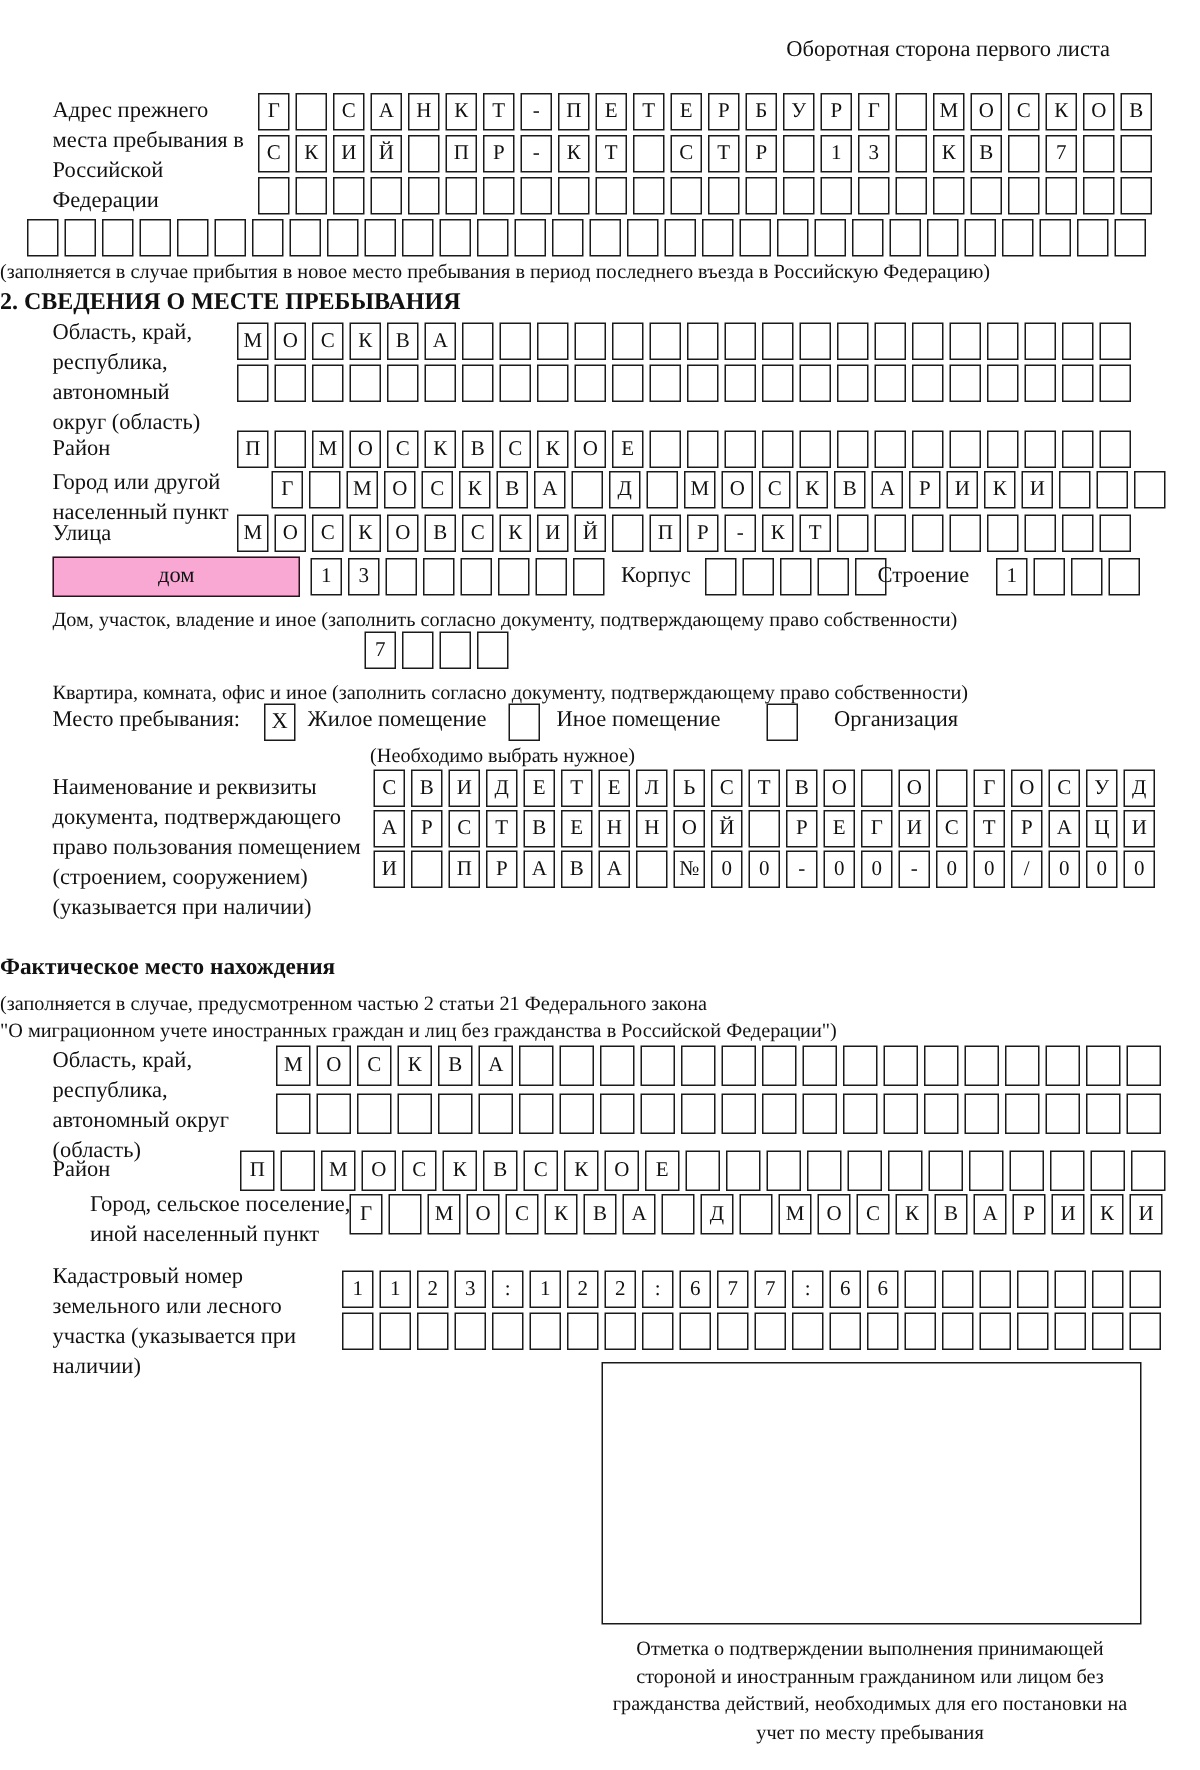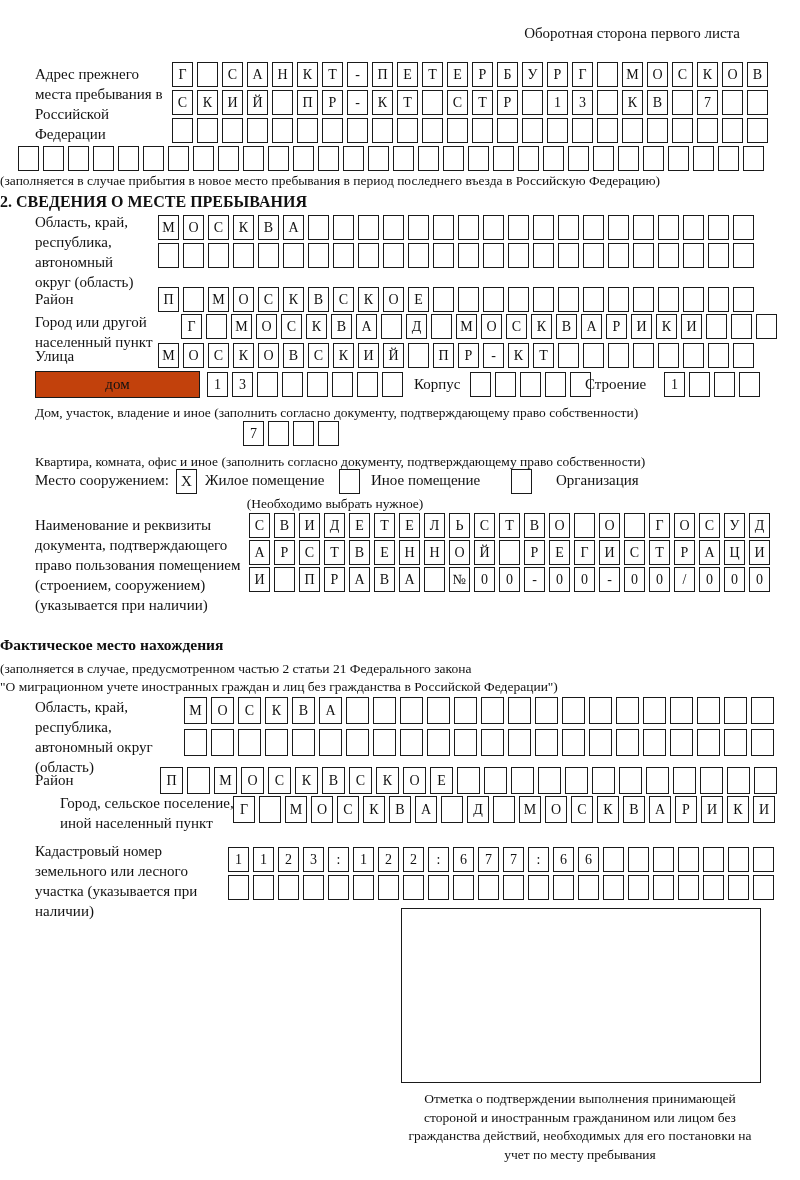--- a/index.html
+++ b/index.html
@@ -12,21 +12,21 @@
   .cells{position:absolute;display:flex;}
   .cell{
     box-sizing:border-box;flex:0 0 auto;width:21px;height:25px;margin-right:4px;
     border:1.6px solid #1a1a1a;display:flex;align-items:center;justify-content:center;
     font-size:14px;line-height:1;background:#fff;
   }
   .big .cell{width:23px;height:27px;}
   .med .cell{width:22px;height:27px;}
   .wide-box{
     position:absolute;box-sizing:border-box;border:1.7px solid #1a1a1a;height:27px;
-    display:flex;align-items:center;justify-content:center;font-size:15px;background:#c2410c;
+    display:flex;align-items:center;justify-content:center;font-size:15px;background:#f9a8d4;
   }
   .checkbox{
     position:absolute;box-sizing:border-box;width:21px;height:25px;border:1.6px solid #1a1a1a;
     display:flex;align-items:center;justify-content:center;font-size:15px;background:#fff;
   }
   .caption{font-size:13.5px;line-height:17px;}
   .center{left:0;width:800px;}
   .bold{font-weight:bold;}
   .stamp-box{position:absolute;box-sizing:border-box;border:1.8px solid #1a1a1a;background:#fff;}
 </style>
@@ -319,21 +319,21 @@
   <div class="abs caption" style="left:35px;top:404px;">Дом, участок, владение и иное (заполнить согласно документу, подтверждающему право собственности)</div>
 
   <div class="cells" style="left:243px;top:421px;">
       <span class="cell">7</span>
       <span class="cell"></span>
       <span class="cell"></span>
       <span class="cell"></span>
     </div>
   <div class="abs caption" style="left:35px;top:453px;">Квартира, комната, офис и иное (заполнить согласно документу, подтверждающему право собственности)</div>
 
-  <div class="abs" style="left:35px;top:472px;">Место сооружением:</div>
+  <div class="abs" style="left:35px;top:472px;">Место пребывания:</div>
   <div class="checkbox" style="left:176px;top:469px;">X</div>
   <div class="abs" style="left:205px;top:472px;">Жилое помещение</div>
   <div class="checkbox" style="left:339px;top:469px;"></div>
   <div class="abs" style="left:371px;top:472px;">Иное помещение</div>
   <div class="checkbox" style="left:511px;top:469px;"></div>
   <div class="abs" style="left:556px;top:472px;">Организация</div>
   <div class="abs lbl" style="left:35px;top:515px;width:212px;">Наименование и реквизиты документа, подтверждающего право пользования помещением (строением, сооружением) (указывается при наличии)</div>
 
   <div class="abs caption" style="left:170px;top:495px;width:330px;text-align:center;">(Необходимо выбрать нужное)</div>
   <div class="cells" style="left:249px;top:513px;">

